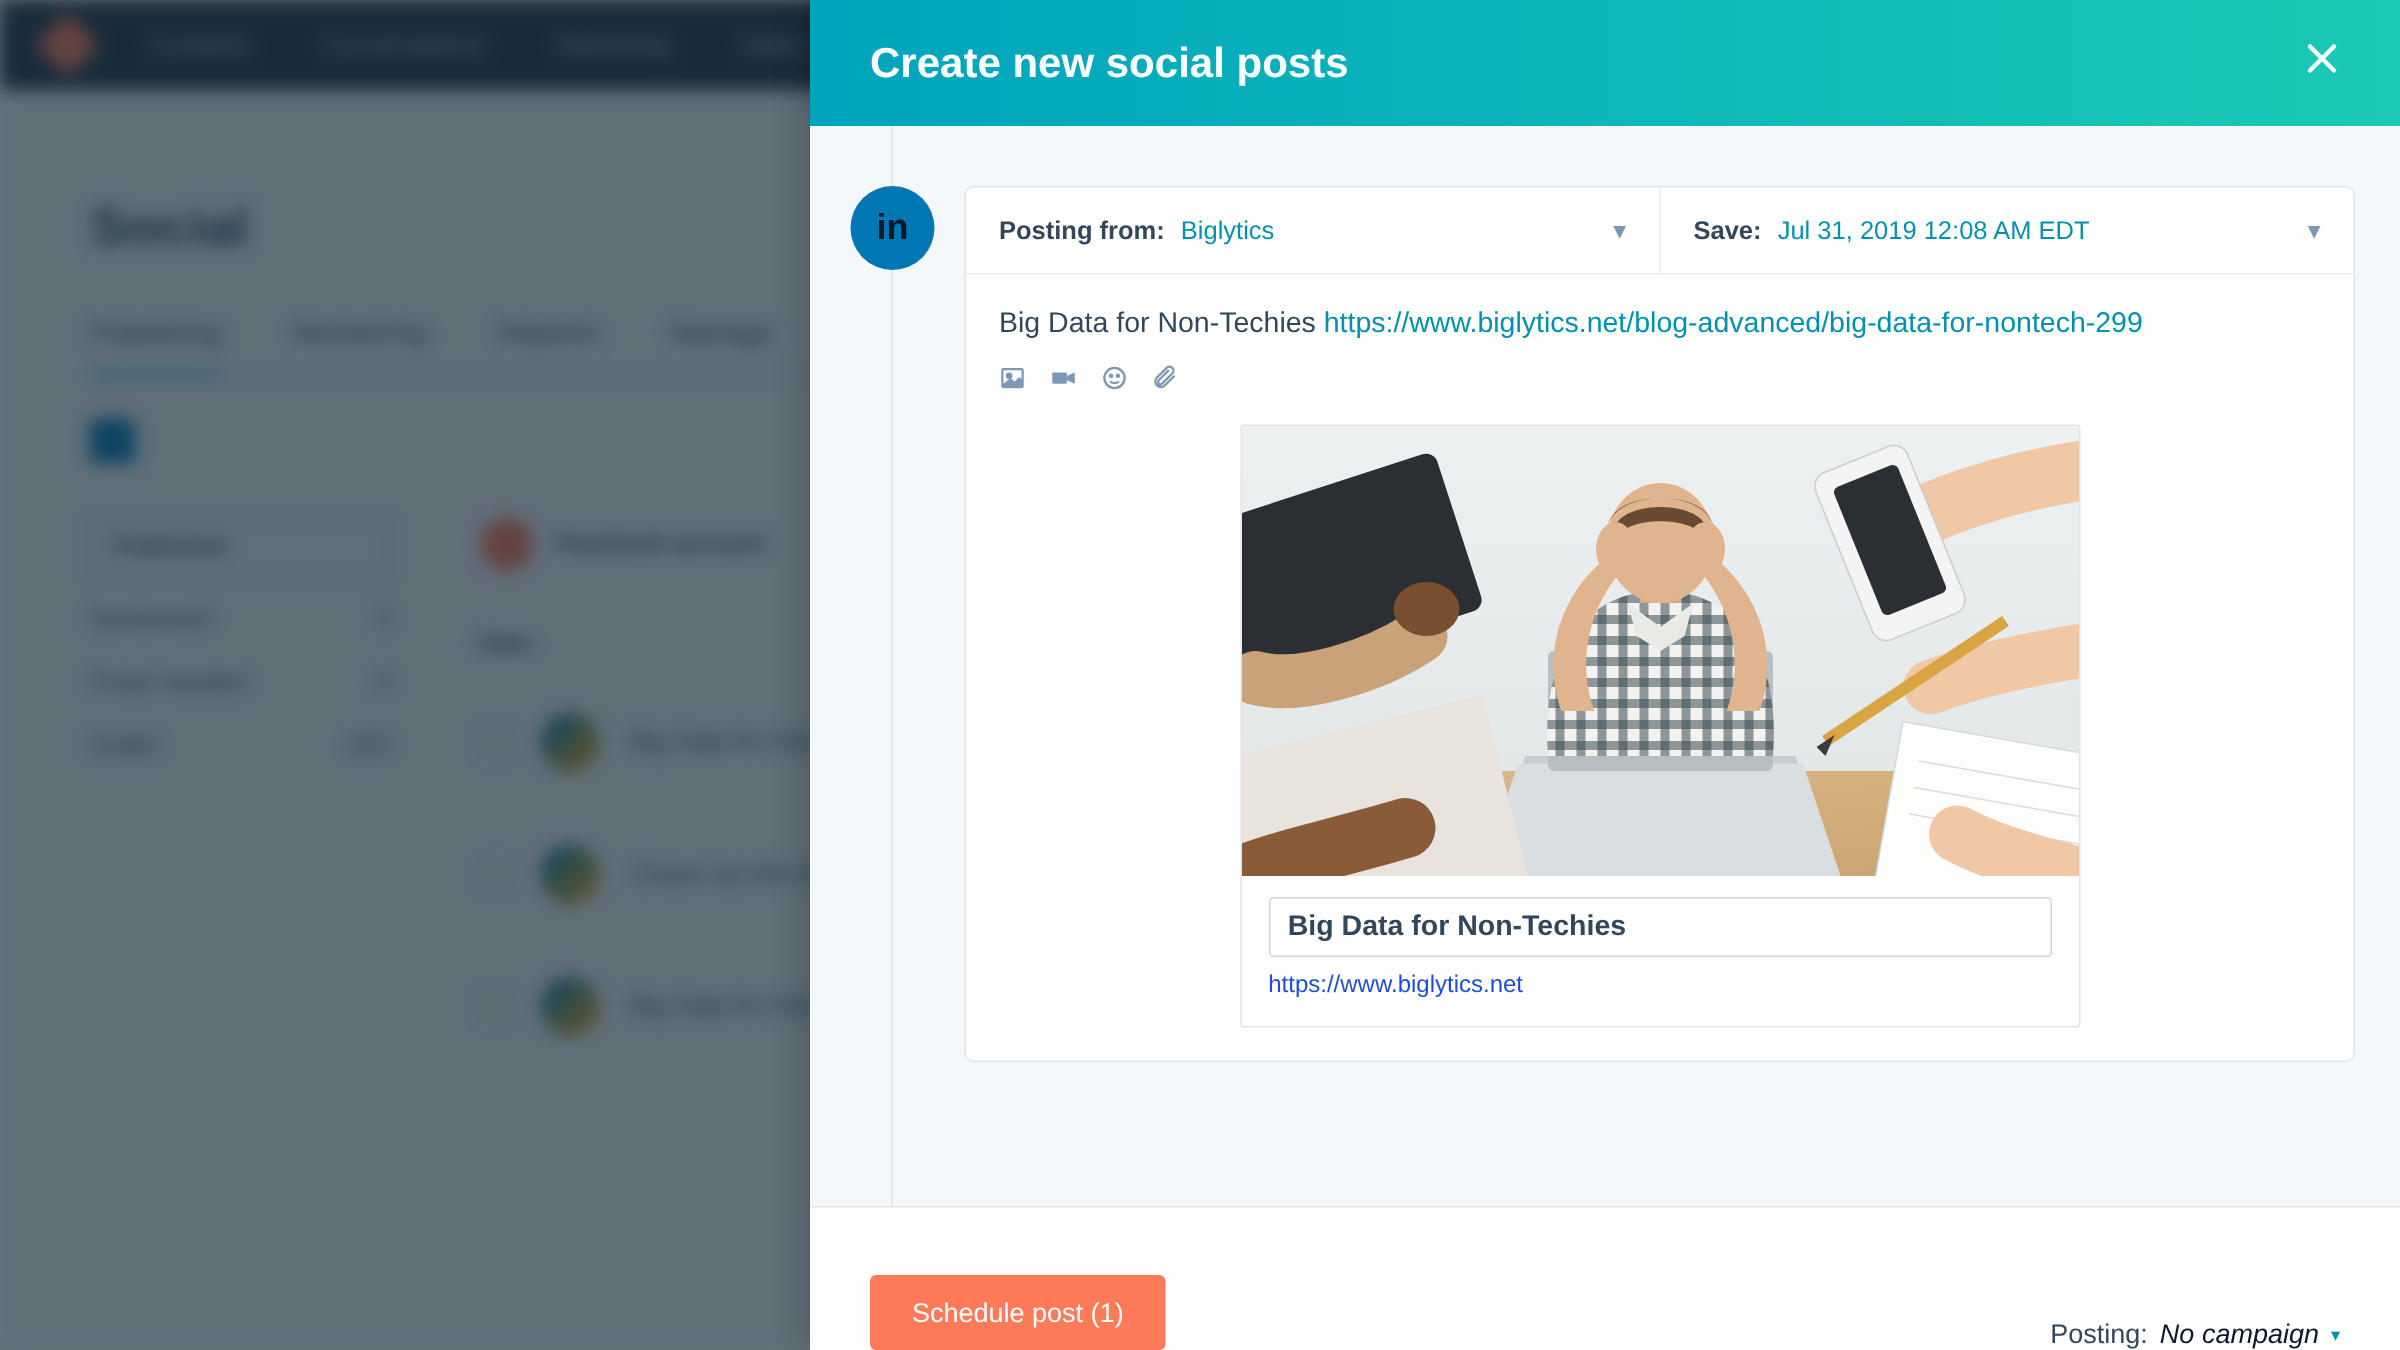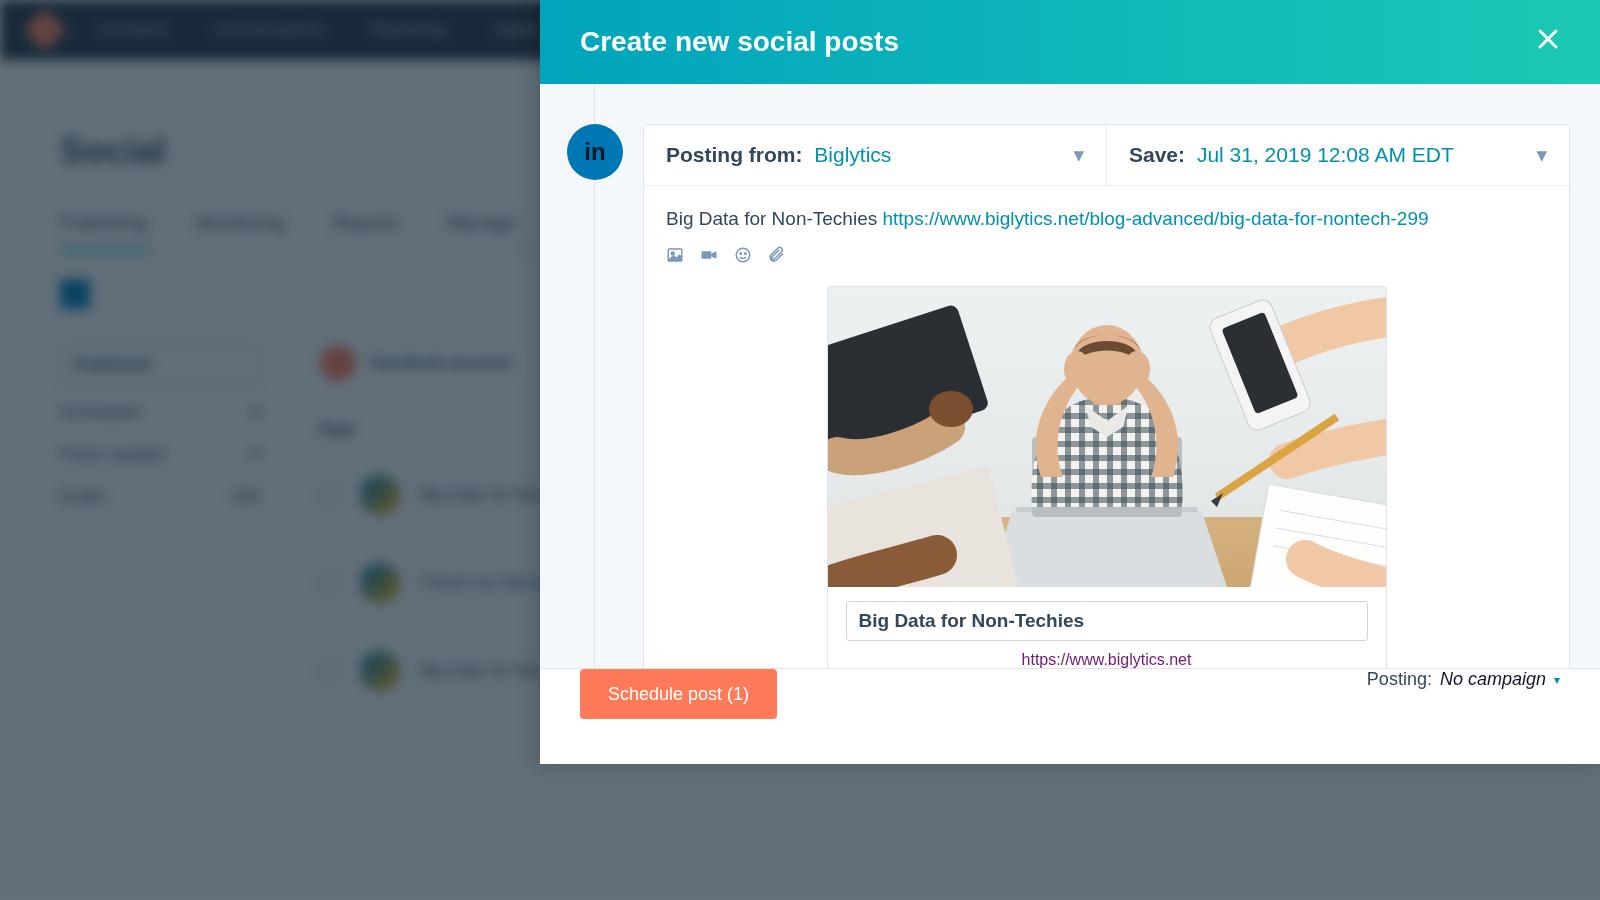--- a/index.html
+++ b/index.html
@@ -41,21 +41,21 @@
     .bg .ava { width: 40px; height: 40px; border-radius: 50%; background: linear-gradient(135deg,#0077b5,#ffb300); }
     .bg .txt { color:#33475b; font-size: 17px; }
 
     
     .overlay {
       position: absolute; inset: 0; background: rgba(20,40,55,0.66);
     }
 
     
     .panel {
-      position: absolute; top: 0; right: 0; width: 1060px; height: 764px; background: #f5f8fa; display: flex; flex-direction: column;
+      position: absolute; top: 0; right: 0; width: 1060px; height: 900px; background: #f5f8fa; display: flex; flex-direction: column;
       box-shadow: -4px 0 20px rgba(0,0,0,0.2);
     }
     .panel-header {
       height: 84px; background: linear-gradient(90deg, #00bda5, #00a4bd 30%, #1abc9c 100%);
       background: linear-gradient(90deg, #00a4bd, #1bc9b4);
       display: flex; align-items: center; justify-content: space-between; padding: 0 40px;
       color: #fff;
     }
     .panel-header-title { font-size: 28px; font-weight: 600; }
     .panel-header-close { font-size: 28px; cursor: pointer; }
@@ -76,21 +76,21 @@
     }
 
     .card {
       flex: 1; background: #fff; border: 1px solid #dfe3eb; border-radius: 6px; margin-right: 0;
     }
     .card-top {
       display: flex; border-bottom: 1px solid #eaeef3;
     }
     .cell {
       flex: 1; padding: 18px 22px; display: flex; align-items: center; justify-content: space-between;
-      font-size: 21px; color: #33475b;
+      font-size: 17px; color: #33475b;
     }
     .cell + .cell { border-left: 1px solid #eaeef3; }
     .cell .label { font-weight: 600; color: #33475b; margin-right: 6px; }
     .cell .value { color: #0091ae; }
     .cell .caret { color: #7c98b6; }
 
     .card-body {
       padding: 18px 22px 22px;
     }
     .post-text { font-size: 19px; line-height: 1.6; color: #33475b; }
@@ -102,25 +102,25 @@
       margin: 22px auto 0; width: 560px; border: 1px solid #dfe3eb; border-radius: 2px; overflow: hidden;
     }
     .preview .img {
       width: 100%; height: 300px; position: relative; overflow: hidden;
     }
     .preview .meta { padding: 14px 18px 18px; }
     .preview .title-box {
       border: 1px solid #cbd6e2; border-radius: 3px; padding: 8px 12px; font-weight: 700; font-size: 19px; color: #33475b;
       margin-bottom: 10px; background: #fff;
     }
-    .preview .url { color: #701a75; font-size: 16px; text-align: center; }
+    .preview .url { color: #1d4ed8; font-size: 16px; }
 
     .panel-footer {
       height: 96px; border-top: 1px solid #dfe3eb; background: #fff;
-      display: flex; align-items: flex-start; justify-content: space-between; padding: 0 40px;
+      display: flex; align-items: flex-end; justify-content: space-between; padding: 0 40px;
     }
     .btns { display: flex; gap: 16px; }
     .btn {
       height: 50px; padding: 0 28px; border-radius: 4px; font-size: 18px; font-weight: 500; display: flex; align-items: center; cursor: pointer;
     }
     .btn-primary { background: #ff7a59; color: #fff; border: none; }
     .btn-secondary { background: #fff; color: #ff7a59; border: 1px solid #ff7a59; }
     .campaign { font-size: 18px; color: #33475b; display: flex; align-items: center; gap: 8px; }
     .campaign .value { color: #0f172a; font-style: italic; }
     .campaign .caret { color: #0091ae; font-size: 12px; }

